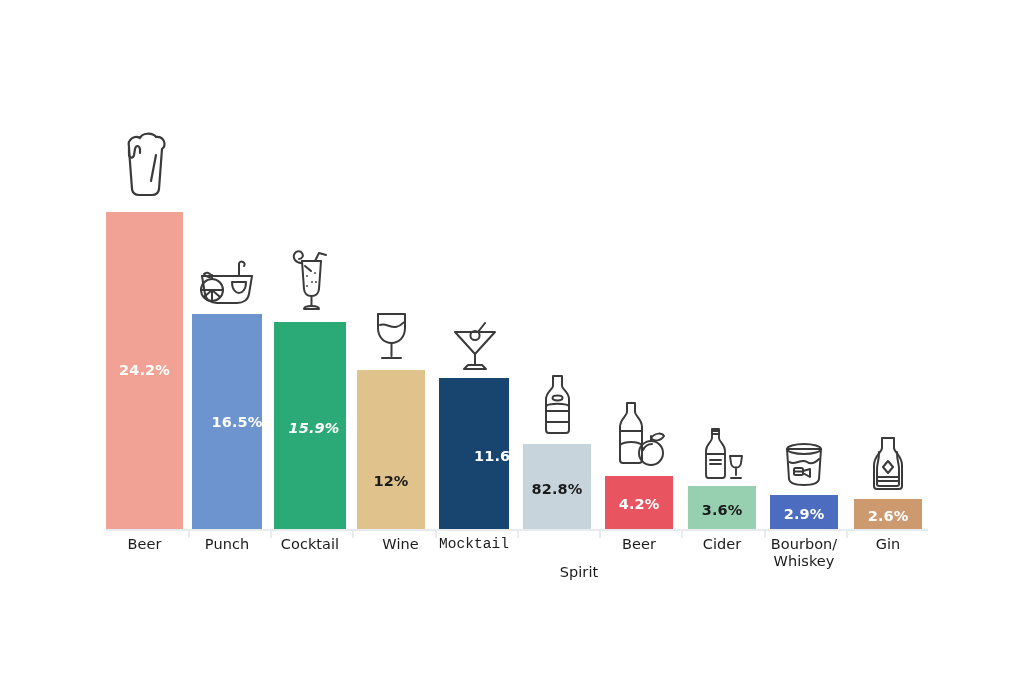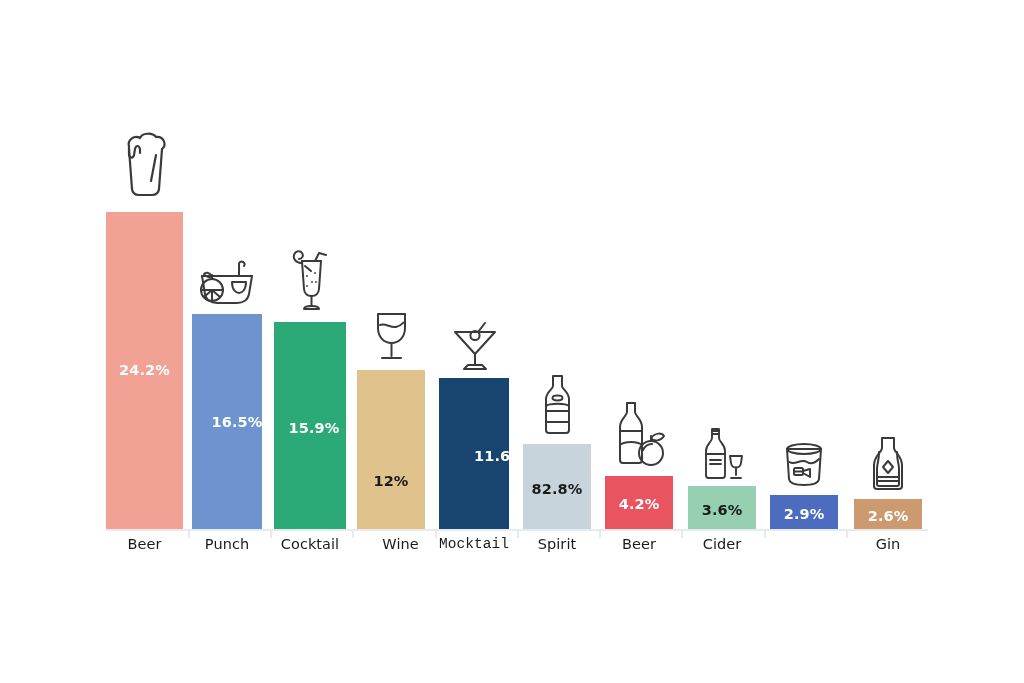--- a/index.html
+++ b/index.html
@@ -94,21 +94,21 @@
     <path d="M20 30 L20 41"></path>
     <path d="M20 30 L12 37"></path>
     <path d="M20 30 L28 37"></path>
     <path d="M20 19 L20 15"></path>
     <path d="M20 16 C17 12 14 12 12 14 C14 17 18 18 20 16 Z"></path>
   </svg></div>
       <div class="cat-label" style="left: 174px; width: 106px;">
         <div>Punch</div>
       </div>
       <div class="bar" style="left: 274px; width: 72px; top: 322px; height: 207px; bottom: auto; position: absolute; background: rgb(43, 170, 119);"></div>
-      <div class="bar-value" style="left: 274px; width: 80px; top: 420px; color: rgb(255, 255, 255);">15.9%</div>
+      <div class="bar-value" style="left: 274px; width: 80px; top: 420px; color: rgb(255, 255, 255); font-style: italic;">15.9%</div>
       <div class="bar-icon" style="left: 288px; top: 249px; width: 45px; height: 65px;"><svg viewBox="0 0 45 65" width="45" height="65" fill="none" stroke="#3a3a3a" stroke-width="2" stroke-linecap="round" stroke-linejoin="round">
     <path d="M14 12 L33 12 L31 40 C30.5 45 27 47 23.5 47 C20 47 16.5 45 16 40 Z"></path>
     <path d="M23.5 47 L23.5 57"></path>
     <path d="M16 60 L31 60 C31 57.5 28 57 23.5 57 C19 57 16 57.5 16 60 Z"></path>
     <path d="M14 12 L33 12"></path>
     <path d="M27 12 L31 4 L38 6"></path>
     <path d="M14 14 C8 14 5 10 6 6 C7 2 12 1 14 4 C16 7 14 10 11 10"></path>
     <path d="M17 17 L23 22"></path>
     <circle cx="19" cy="27" r="0.9" fill="#3a3a3a" stroke="none"></circle>
     <circle cx="27" cy="24" r="0.9" fill="#3a3a3a" stroke="none"></circle>
@@ -144,21 +144,21 @@
       </div>
       <div class="bar" style="left: 523px; width: 68px; top: 444px; height: 85px; bottom: auto; position: absolute; background: rgb(200, 212, 220);"></div>
       <div class="bar-value" style="left: 523px; width: 68px; top: 481px; color: rgb(27, 27, 27);">82.8%</div>
       <div class="bar-icon" style="left: 539px; top: 373px; width: 37px; height: 62px;"><svg viewBox="0 0 37 62" width="37" height="62" fill="none" stroke="#3a3a3a" stroke-width="2" stroke-linecap="round" stroke-linejoin="round">
     <path d="M14 3 L23 3 L23 13 C23 16 30 19 30 26 L30 57 C30 59 29 60 27 60 L10 60 C8 60 7 59 7 57 L7 26 C7 19 14 16 14 13 Z"></path>
     <ellipse cx="18.5" cy="25" rx="5" ry="2.4"></ellipse>
     <path d="M7 33 C10 30 27 30 30 33"></path>
     <path d="M7 38 L30 38"></path>
     <path d="M7 49 L30 49"></path>
   </svg></div>
-      <div class="cat-label" style="left: 505px; width: 104px;">
+      <div class="cat-label" style="left: 527px; width: 104px; margin-top: 28px;">
         <div>Spirit</div>
       </div>
       <div class="bar" style="left: 605px; width: 68px; top: 476px; height: 53px; bottom: auto; position: absolute; background: rgb(232, 84, 95);"></div>
       <div class="bar-value" style="left: 605px; width: 68px; top: 496px; color: rgb(255, 255, 255);">4.2%</div>
       <div class="bar-icon" style="left: 613px; top: 400px; width: 55px; height: 68px;"><svg viewBox="0 0 55 68" width="55" height="68" fill="none" stroke="#3a3a3a" stroke-width="2" stroke-linecap="round" stroke-linejoin="round">
     <path d="M14 3 L22 3 L22 12 C22 16 29 19 29 27 L29 60 C29 62 28 63 26 63 L10 63 C8 63 7 62 7 60 L7 27 C7 19 14 16 14 12 Z"></path>
     <path d="M7 31 L29 31"></path>
     <path d="M7 45 C12 41 24 41 29 45"></path>
     <circle cx="38" cy="53" r="12"></circle>
     <path d="M38 41 L38 36"></path>
@@ -187,20 +187,24 @@
       <div class="bar" style="left: 770px; width: 68px; top: 495px; height: 34px; bottom: auto; position: absolute; background: rgb(75, 108, 191);"></div>
       <div class="bar-value" style="left: 770px; width: 68px; top: 506px; color: rgb(255, 255, 255);">2.9%</div>
       <div class="bar-icon" style="left: 779px; top: 440px; width: 50px; height: 48px;"><svg viewBox="0 0 50 48" width="50" height="48" fill="none" stroke="#3a3a3a" stroke-width="2" stroke-linecap="round" stroke-linejoin="round">
     <path d="M8 9 L42 9 L40 39 C39.5 43 36 45 25 45 C14 45 10.5 43 10 39 Z"></path>
     <ellipse cx="25" cy="9" rx="17" ry="5"></ellipse>
     <path d="M10.5 22 C16 26 22 18 28 22 C33 25.5 37 22 40 19"></path>
     <rect x="15" y="28" width="9" height="7" rx="1.5"></rect>
     <path d="M15 31.5 L24 31.5"></path>
     <path d="M24 31 L31 29 L31 37 L24 33 Z"></path>
   </svg></div>
+      <div class="cat-label" style="left: 752px; width: 104px;">
+        <div>Bourbon/</div>
+        <div>Whiskey</div>
+      </div>
       <div class="bar" style="left: 854px; width: 68px; top: 499px; height: 30px; bottom: auto; position: absolute; background: rgb(205, 154, 112);"></div>
       <div class="bar-value" style="left: 854px; width: 68px; top: 508px; color: rgb(255, 255, 255);">2.6%</div>
       <div class="bar-icon" style="left: 868px; top: 436px; width: 40px; height: 56px;"><svg viewBox="0 0 40 56" width="40" height="56" fill="none" stroke="#3a3a3a" stroke-width="2" stroke-linecap="round" stroke-linejoin="round">
     <path d="M14 2 L26 2 L26 12 C26 16 34 20 34 29 L34 50 C34 52 33 53 31 53 L9 53 C7 53 6 52 6 50 L6 29 C6 20 14 16 14 12 Z"></path>
     <path d="M11 16 C11 26 9 27 9 33 L9 48 C9 49.5 10 50 11 50 L29 50 C30 50 31 49.5 31 48 L31 33 C31 27 29 26 29 16"></path>
     <path d="M20 25 L25 31 L20 37 L15 31 Z"></path>
     <path d="M9 41 L31 41"></path>
     <path d="M9 45 L31 45"></path>
   </svg></div>
       <div class="cat-label" style="left: 836px; width: 104px;">

